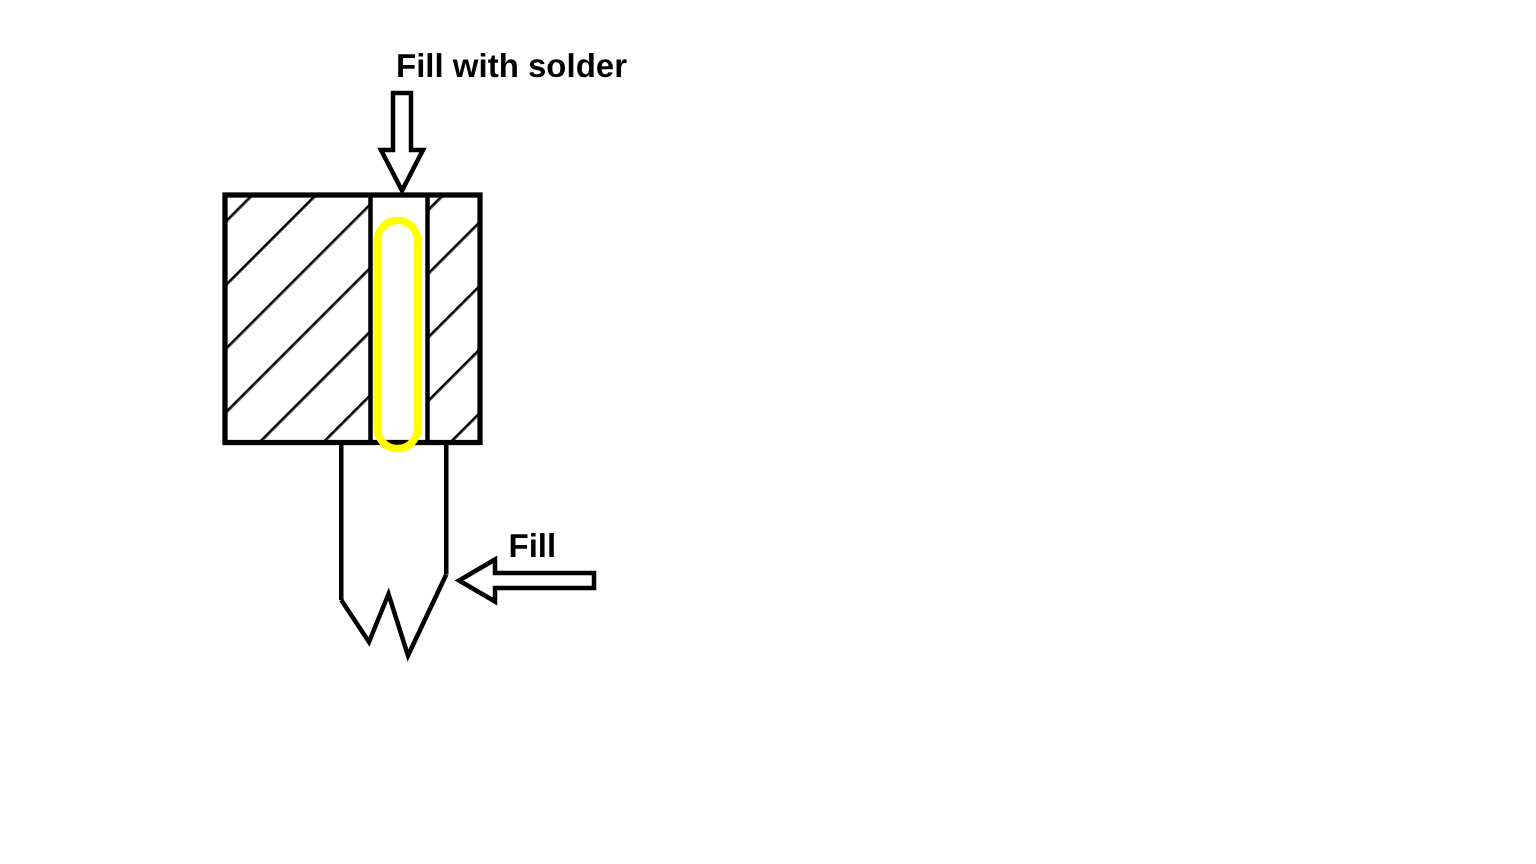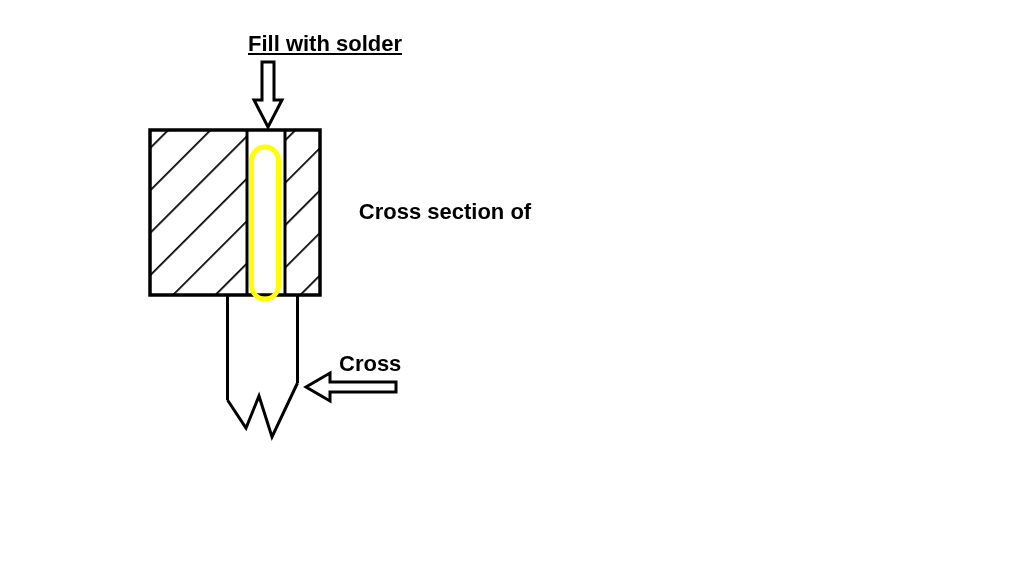--- a/index.html
+++ b/index.html
@@ -27,23 +27,22 @@
   }
   .label {
     position: absolute;
     color: #000000;
     font-weight: bold;
     font-size: 22px;
     line-height: 1.2;
     white-space: nowrap;
   }
   .label-fill {
-    left: 248px;
+    left: 264px;
     top: 31px;
-    text-decoration: underline;
   }
   .label-cross {
     left: 350px;
     top: 195px;
     width: 190px;
     text-align: center;
     line-height: 34px;
   }
   .label-wire {
     left: 339px;
@@ -79,18 +78,17 @@
     <polyline points="227.5,400 246,428 259,396 272,437 297.5,383" fill="none" stroke="#000000" stroke-width="3" stroke-linejoin="miter"></polyline>
 
     <polygon points="262,62 274,62 274,100 282,100 268,127 254,100 262,100" fill="#ffffff" stroke="#000000" stroke-width="3" stroke-linejoin="miter"></polygon>
 
     <polygon points="396,382 330,382 330,373 306,387 330,401 330,392 396,392" fill="#ffffff" stroke="#000000" stroke-width="3" stroke-linejoin="miter"></polygon>
   </svg>
 
   <div class="label label-fill">Fill with solder</div>
 
   <div class="label label-cross">
-    <div>Cross section of</div>
   </div>
 
-  <div class="label label-wire">Cross</div>
+  <div class="label label-wire">Fill</div>
 
 </div>
 
 </body></html>

